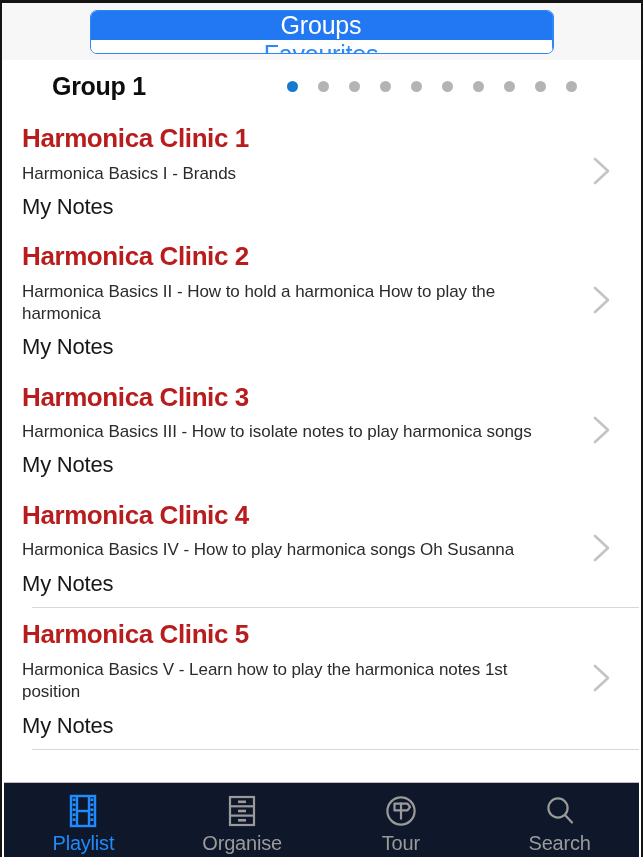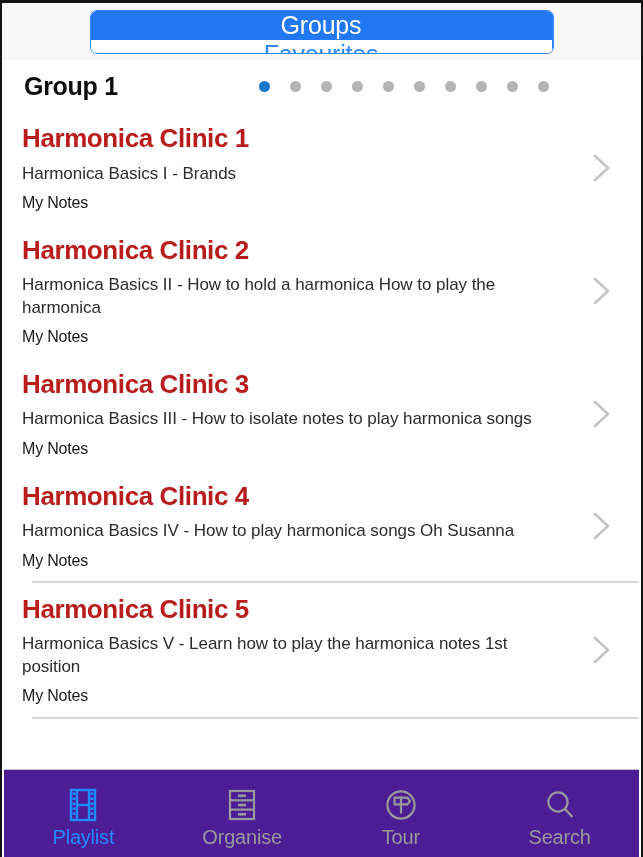--- a/index.html
+++ b/index.html
@@ -74,20 +74,21 @@
     flex: 0 0 auto;
   }
 
   .group-title {
     font-size: 25px;
     font-weight: bold;
     color: #0d0d0d;
     letter-spacing: -0.3px;
     width: 235px;
     flex: 0 0 auto;
+    margin-left: 28px;
   }
 
   .dots {
     display: flex;
     align-items: center;
     gap: 20px;
   }
 
   .dot {
     width: 11px;
@@ -130,21 +131,21 @@
   .cell-sub {
     font-size: 17px;
     color: #2b2b2b;
     line-height: 1.32;
     letter-spacing: -0.05px;
     padding-top: 11px;
     max-width: 520px;
   }
 
   .cell-notes {
-    font-size: 16px;
+    font-size: 22px;
     color: #181818;
     letter-spacing: -0.2px;
     line-height: 1.05;
     padding-top: 10px;
     padding-bottom: 12px;
   }
 
   .chevron {
     position: absolute;
     right: 26px;
@@ -162,22 +163,22 @@
     background: #d7d7d7;
     margin-left: 28px;
   }
 
   
   .tabbar {
     position: absolute;
     left: 2px;
     right: 2px;
     bottom: 0;
-    height: 88px;
-    background: #4c1d95;
+    height: 75px;
+    background: #0f172a;
     border-top: 1px solid #bdbdbd;
     display: flex;
     align-items: stretch;
   }
 
   .tab {
     flex: 1 1 0;
     display: flex;
     flex-direction: column;
     align-items: center;

